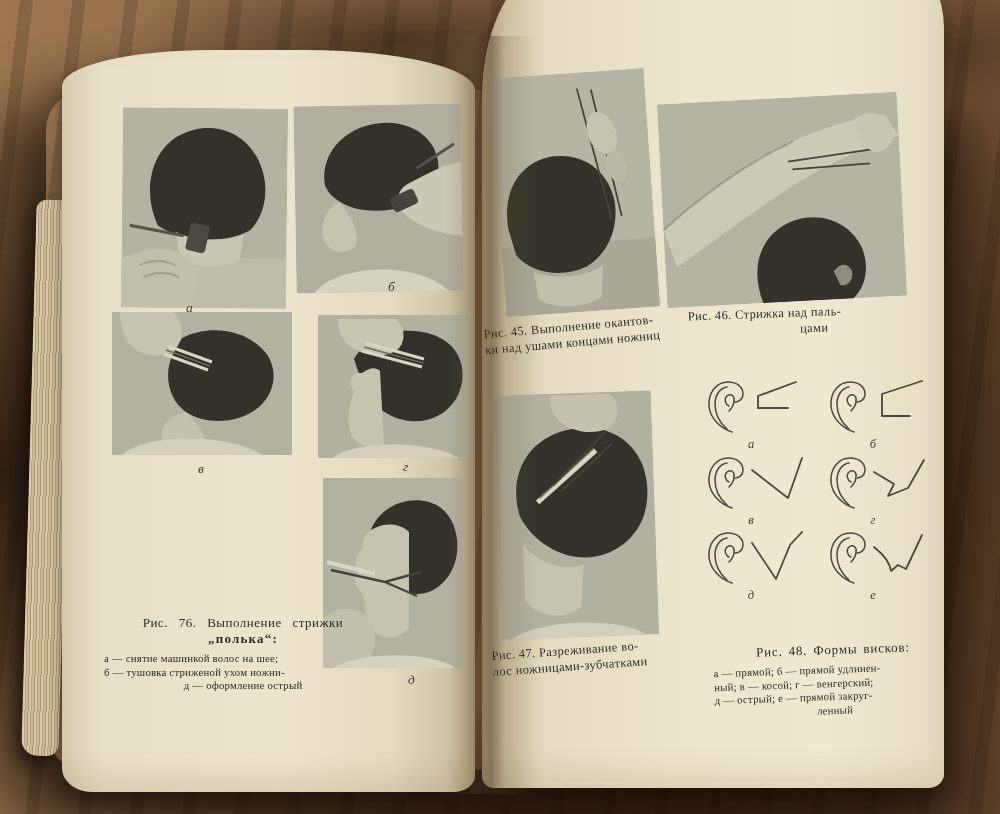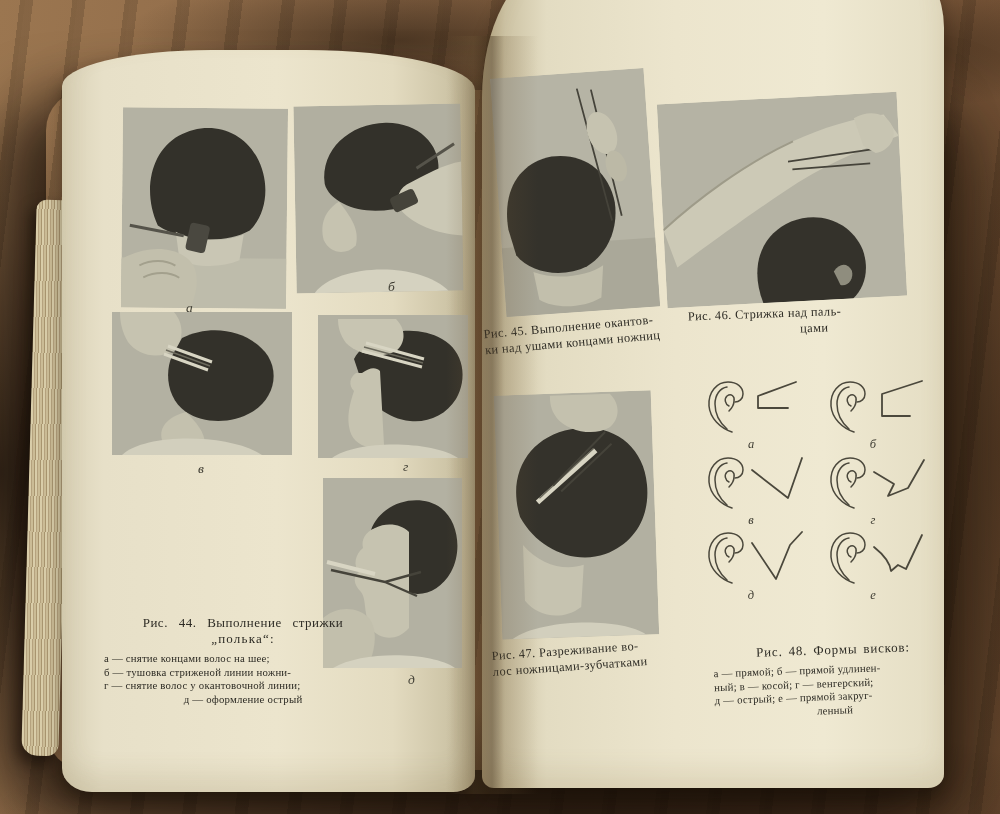--- a/index.html
+++ b/index.html
@@ -32,21 +32,21 @@
     background:linear-gradient(to right,#af9f7d 0%,#cdc3a4 5%,#e3dcc2 14%,var(--paper,#ece5cd) 42%,#efe9d2 74%,#e4ddc3 100%);
     box-shadow:inset 0 -16px 26px rgba(125,105,60,.14), 0 10px 18px rgba(20,12,5,.4);}
   .gutter{position:absolute;left:446px;top:36px;width:92px;height:758px;z-index:6;pointer-events:none;
     background:linear-gradient(to right,rgba(120,95,60,0) 0%,rgba(110,88,55,.25) 30%,rgba(66,49,28,.42) 50%,rgba(110,88,55,.2) 63%,rgba(120,95,60,0) 100%);}
   
   .photo{position:absolute;overflow:hidden;}
   .photo svg{display:block;width:100%;height:100%;}
   
   .cap{position:absolute;color:var(--ink,#2e2c25);}
   .t1{font-size:13px;letter-spacing:.5px;word-spacing:7px;text-align:center;white-space:nowrap;}
-  .t2{font-size:13px;letter-spacing:1.2px;text-align:center;}
+  .t2{font-size:13px;letter-spacing:1.2px;text-align:center;font-weight:bold;}
   .legend{margin-top:5px;font-size:10.8px;line-height:1.26;letter-spacing:.2px;padding:0 12px;}
   .legend div{white-space:nowrap;}
   .legend .c{text-align:center;}
   .cap2{font-size:12.4px;line-height:1.32;letter-spacing:.4px;}
   .cap2 .c{text-align:center;}
   .plabel{position:absolute;font-style:italic;font-size:13.5px;color:#3f3d33;z-index:5;}
   
   .ears{position:absolute;left:212px;top:408px;width:236px;display:grid;
     grid-template-columns:1fr 1fr;column-gap:8px;row-gap:1px;}
   .ear-cell{text-align:center;}
@@ -124,26 +124,25 @@
       </svg>
     </div>
 
     <div class="plabel" style="left:124px;top:250px;">а</div>
     <div class="plabel" style="left:326px;top:229px;">б</div>
     <div class="plabel" style="left:136px;top:411px;">в</div>
     <div class="plabel" style="left:341px;top:409px;">г</div>
     <div class="plabel" style="left:346px;top:622px;">д</div>
 
     <div class="cap" style="left:30px;top:565px;width:302px;">
-      <div class="t1">Рис. 44. Выполнение стрижки</div>
+      <div class="t1">Рис. 76. Выполнение стрижки</div>
       <div class="t2">„полька“:</div>
       <div class="legend">
-        <div>а — снятие концами волос на шее;</div>
-        <div>б — тушовка стриженой линии ножни-</div>
-        <div>г — снятие волос у окантовочной линии;</div>
+        <div>а — снятие машинкой волос на шее;</div>
+        <div>б — тушовка стриженой ухом ножни-</div>
         <div class="c">д — оформление острый</div>
       </div>
     </div>
   </div>
 
   <div class="page page-right">
 
     <div class="photo" style="left:16px;top:105px;width:154px;height:239px;transform:rotate(-4deg);">
       <svg viewBox="0 0 154 239" aria-hidden="true">
         <rect width="154" height="239" fill="#b6b4a5"></rect>

